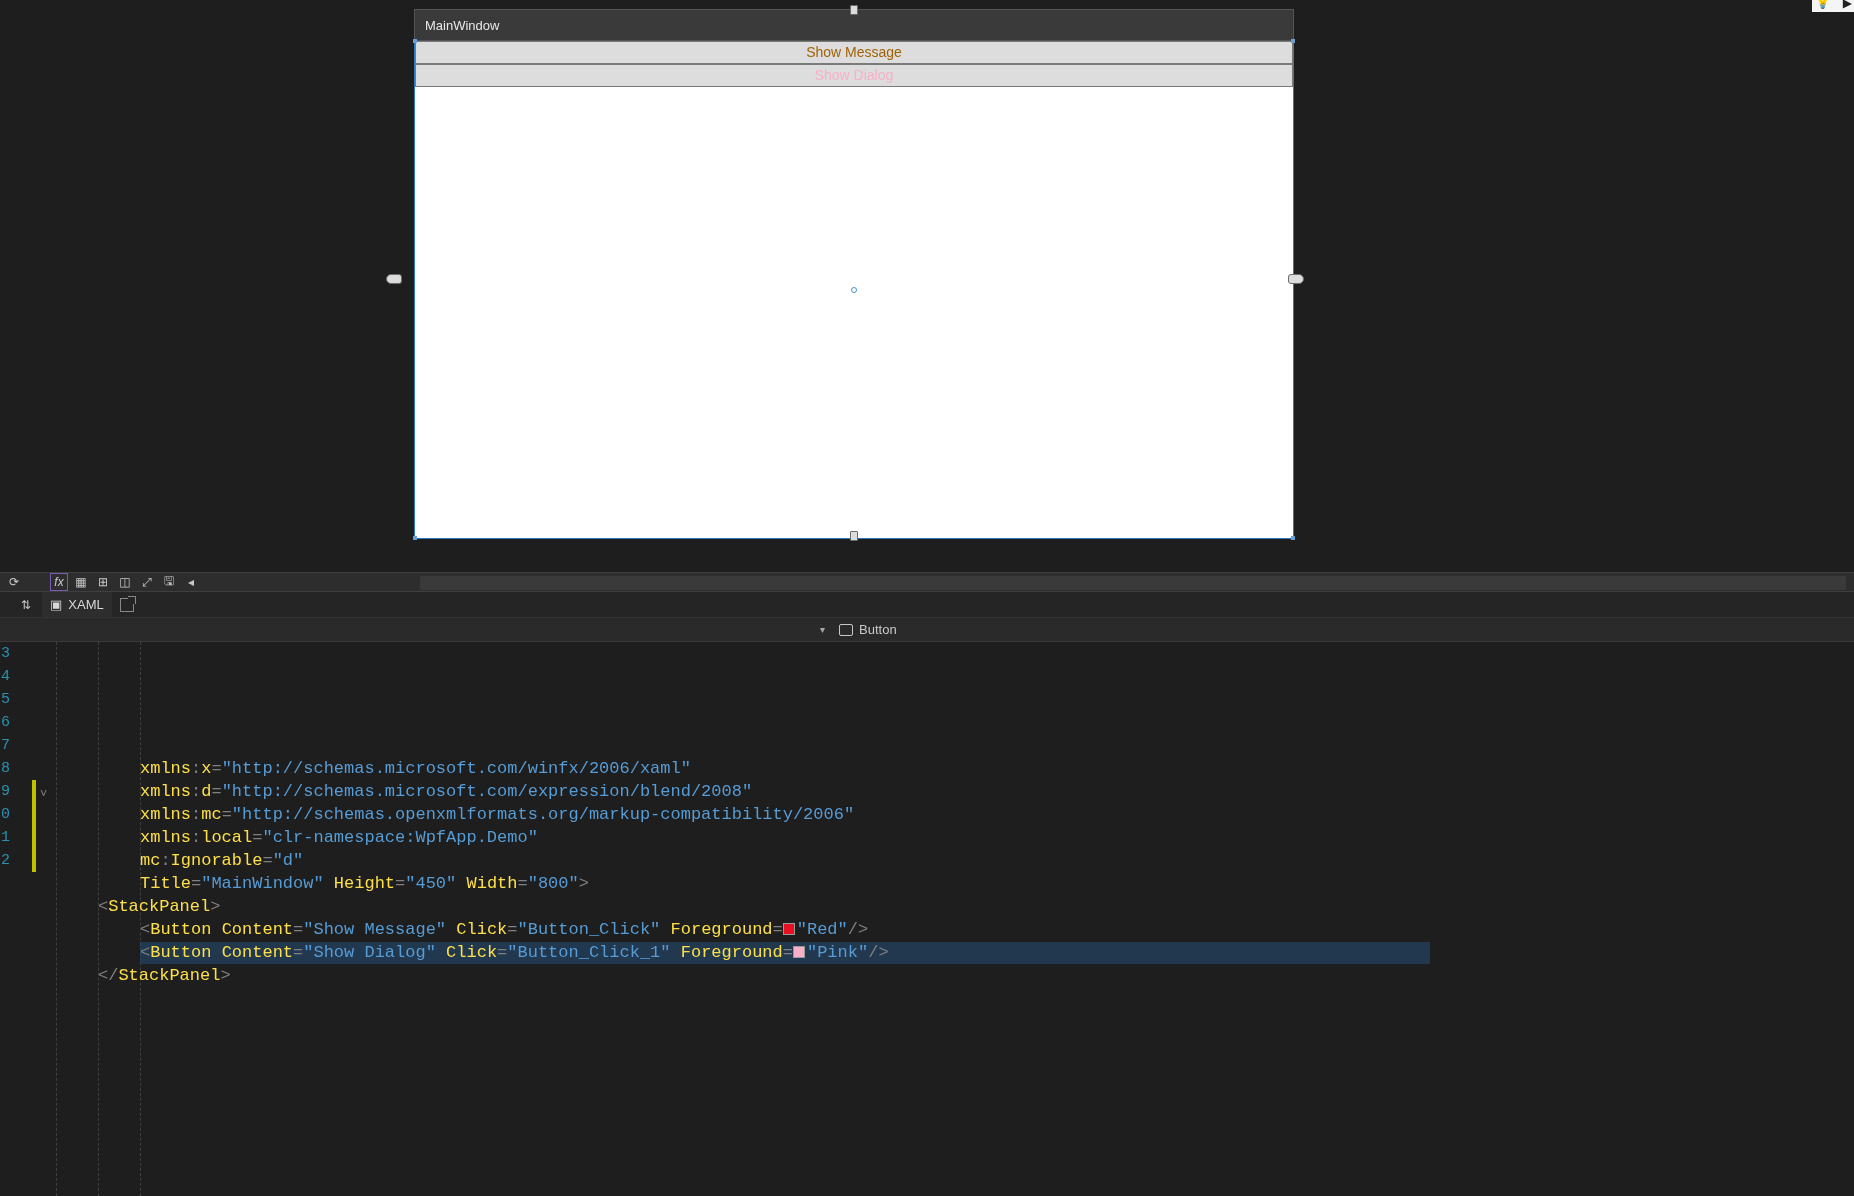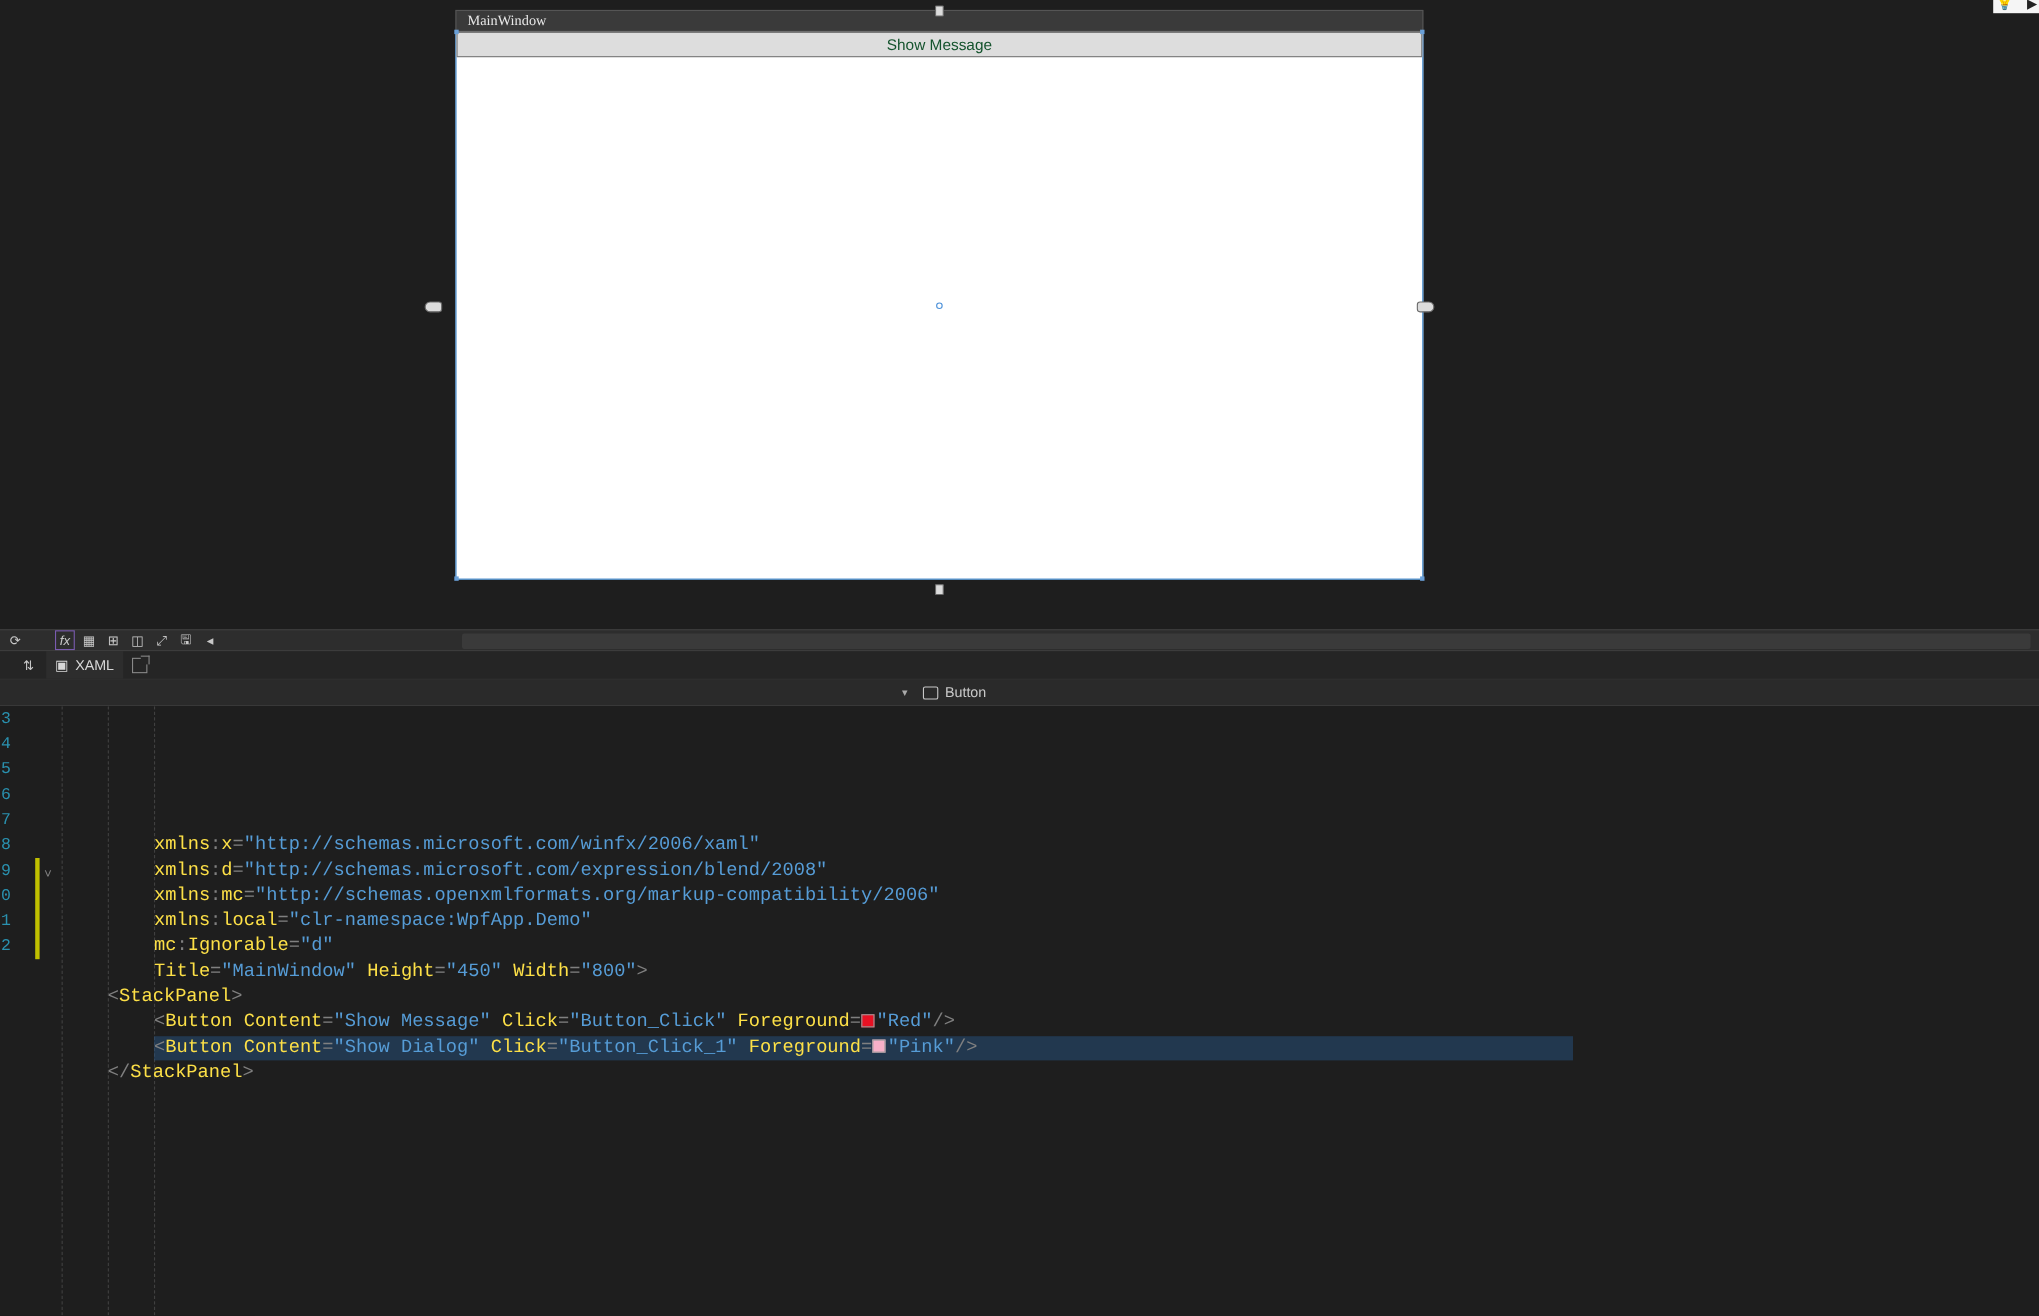--- a/index.html
+++ b/index.html
@@ -53,29 +53,28 @@
 
   .window-frame {
     position: absolute;
     left: 414px;
     top: 9px;
     width: 880px;
     height: 518px;
   }
 
   .titlebar {
-    height: 20px;
+    height: 32px;
     background: #3a3a3a;
     border: 1px solid #555;
     color: #e8e8e8;
     font-size: 13px;
     display: flex;
     align-items: center;
     padding-left: 10px;
-    font-family: Liberation Serif, serif;
   }
 
   .client-area {
     position: relative;
     border: 1px solid #2b79c2;
     border-top: none;
     height: calc(100% - 20px);
     background: #fff;
   }
 
@@ -83,21 +82,21 @@
     display: block;
     width: 100%;
     background: #dddddd;
     border: 1px solid #7a7a7a;
     font-size: 14px;
     text-align: center;
     line-height: 21px;
     height: 23px;
     font-family: "Segoe UI", sans-serif;
   }
-  .btn-red { color: #14532d; }
+  .btn-red { color: #a16207; }
   .btn-pink { color: #f7b0c8; }
 
   
   .sel-handle {
     position: absolute;
     background: #dcdcdc;
     border: 1px solid #6a6a6a;
     border-radius: 1px;
     z-index: 5;
   }
@@ -298,20 +297,21 @@
       <span>MainWindow</span>
     </div>
     <div class="client-area">
       <div class="corner-dot tl"></div>
       <div class="corner-dot tr"></div>
       <div class="corner-dot bl"></div>
       <div class="corner-dot br"></div>
 
       <div id="preview-buttons">
           <div class="btn-row btn-red">Show Message</div>
+          <div class="btn-row btn-pink">Show Dialog</div>
         </div>
       <div class="center-marker"></div>
     </div>
     <div class="sel-handle top"></div>
     <div class="sel-handle bottom"></div>
     <div class="sel-handle left"></div>
     <div class="sel-handle right"></div>
   </div>
 </div>
 

